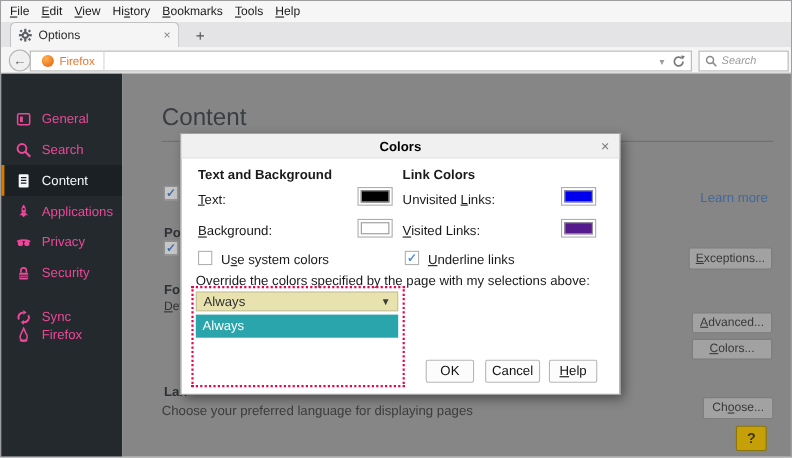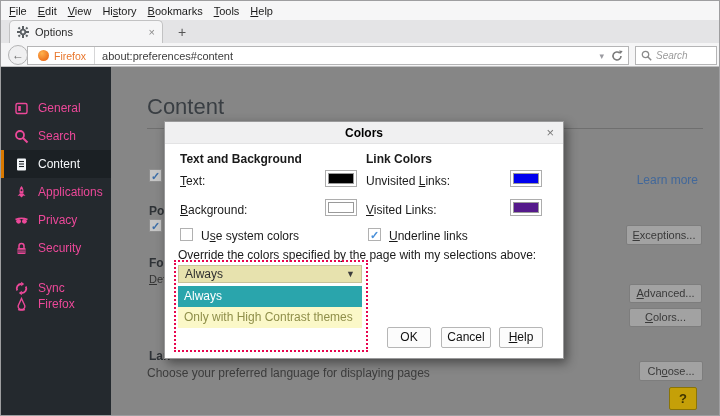--- a/index.html
+++ b/index.html
@@ -104,21 +104,20 @@
     </div>
     <div class="newtab">+</div>
   </div>
 
   <div class="navbar">
     <div class="backbtn">←</div>
     <div class="urlbar">
       <span class="fxlogo"></span>
       <span class="fxbrand">Firefox</span>
       <span class="urlsep"></span>
-      <span class="urltext">about:preferences#content</span>
       <span class="url-chev">▾</span>
       <span class="reload">
         <svg width="14" height="14" viewBox="0 0 14 14">
             <path d="M11 7a4 4 0 1 1-1.2-2.9" fill="none" stroke="#7a7a7a" stroke-width="1.6"></path>
             <polygon points="9,1.4 12.6,2 10.6,5" fill="#7a7a7a"></polygon>
           </svg>
       </span>
     </div>
     <div class="searchbox">
       <span style="display:flex;">
@@ -271,21 +270,20 @@
       <div class="dlg-label" style="left:224px; top:107px;"><u>U</u>nderline links</div>
 
       <div class="override">Override the colors specified by the page with my selections above:</div>
 
       <div class="combobox">
         <span>Always</span>
         <span class="combo-chev">▼</span>
       </div>
       <div class="droplist">
         <div class="option selected">Always</div>
-        <div class="option">Only with High Contrast themes</div>
       </div>
       <div class="annotation"></div>
 
       <div class="dlg-btn" style="left:222px; width:44px;">OK</div>
       <div class="dlg-btn" style="left:276px; width:50px;">Cancel</div>
       <div class="dlg-btn" style="left:334px; width:44px;"><u>H</u>elp</div>
     </div>
 
   </div>
 </div>

